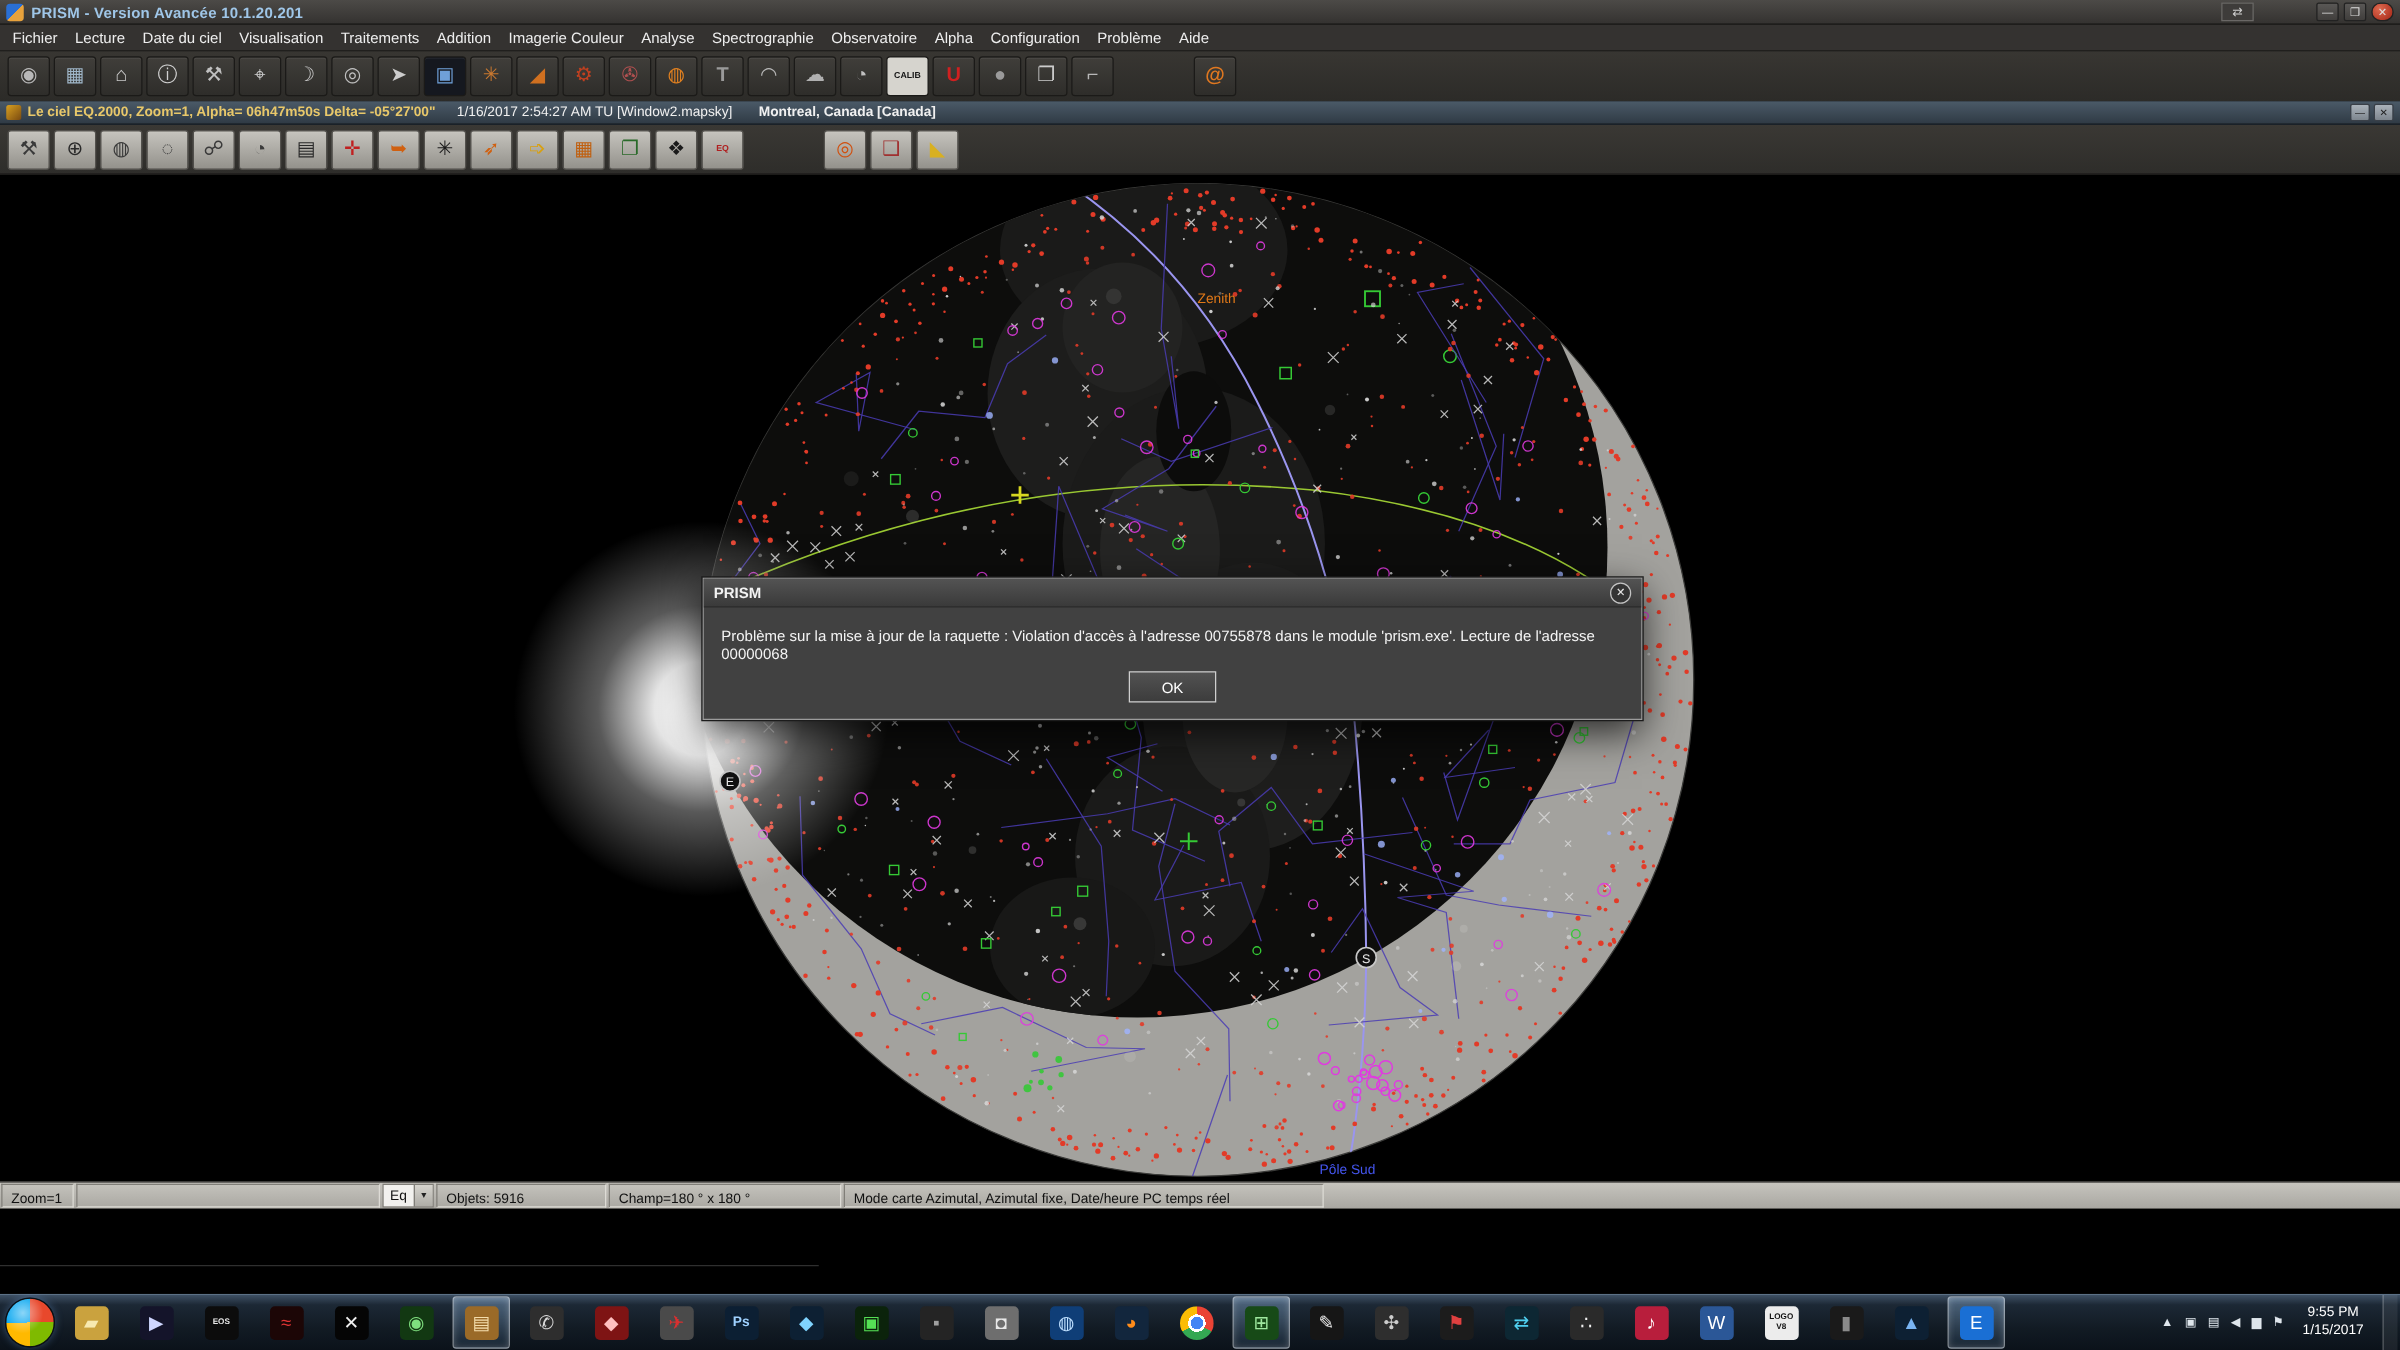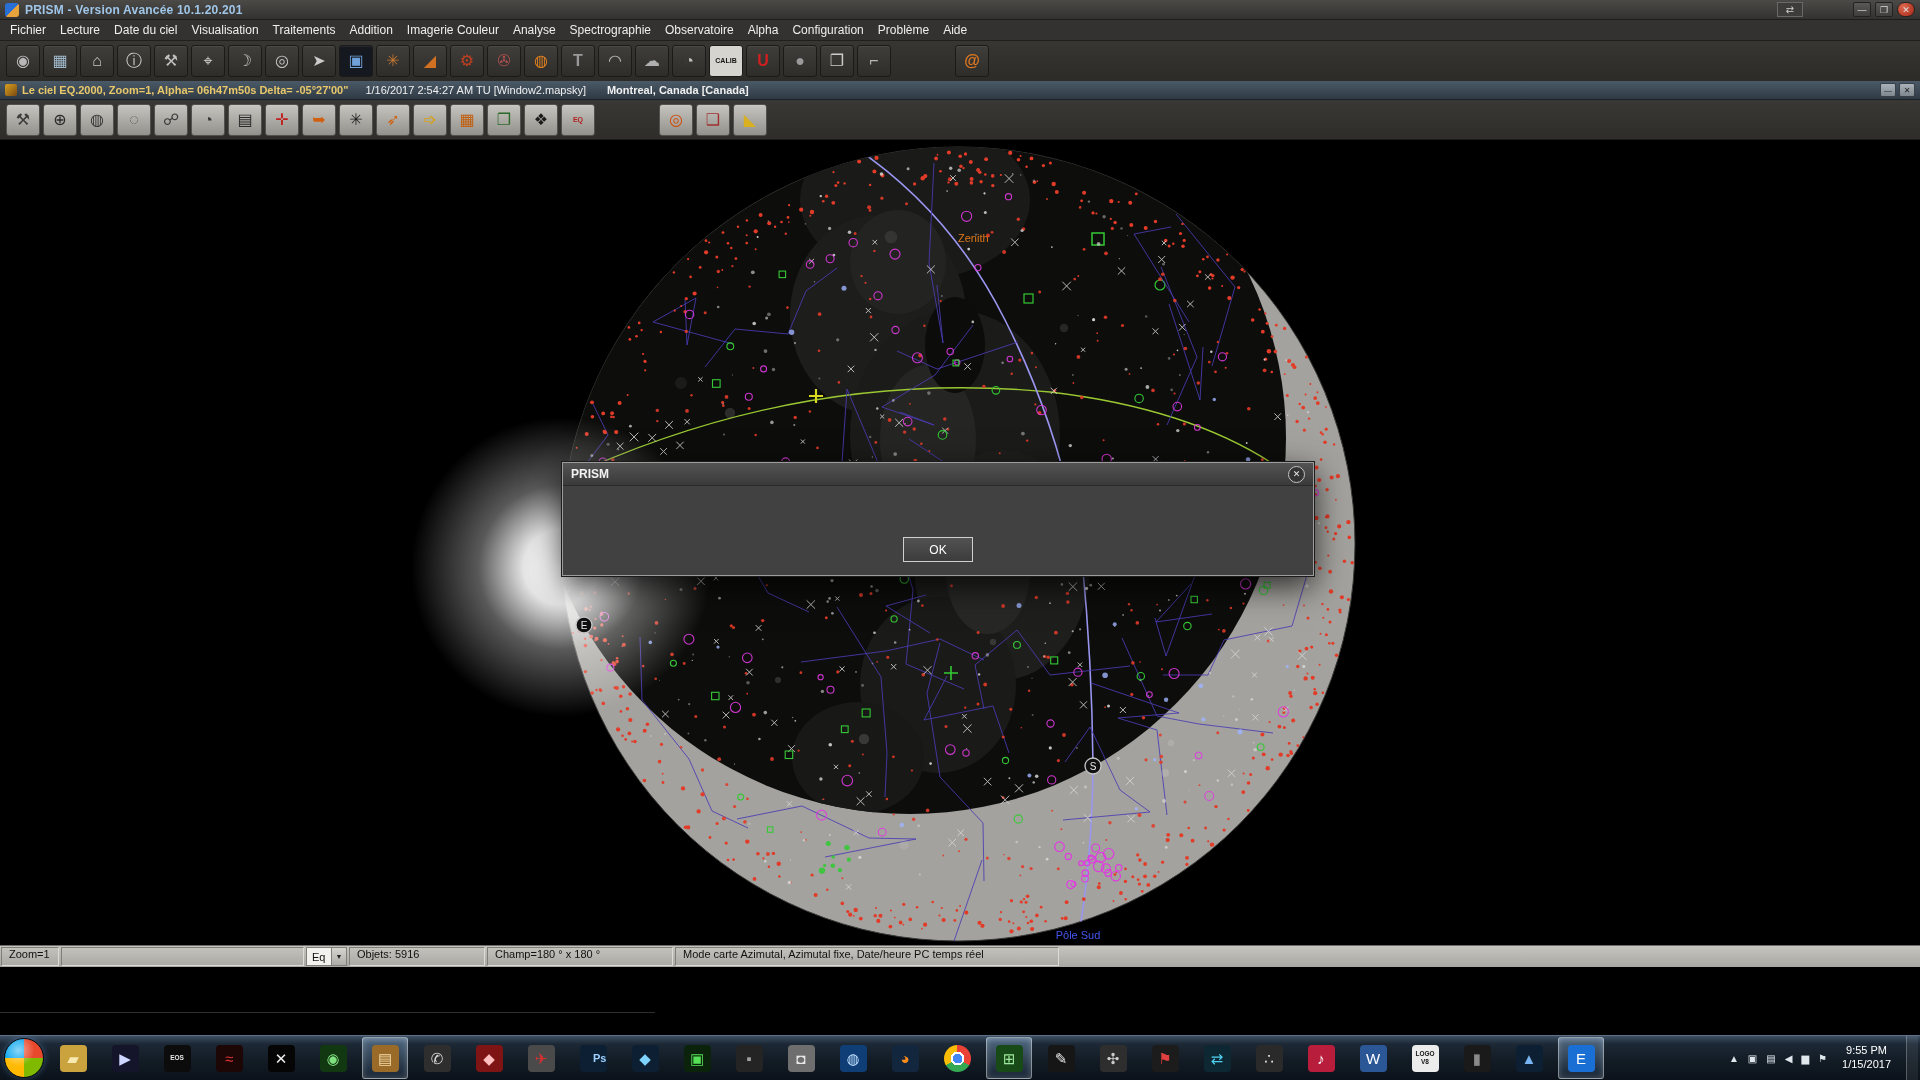--- a/index.html
+++ b/index.html
@@ -46,21 +46,21 @@
 
 .dialog{position:absolute;left:562px;top:322px;width:752px;height:114px;background:#414141;border:1px solid #9c9c9c;outline:1px solid #1c1c1c;box-shadow:0 10px 30px rgba(0,0,0,.75);z-index:10}
 .dialog-titlebar{height:23px;background:linear-gradient(#535353,#3a3a3a);border-bottom:1px solid #2a2a2a;display:flex;align-items:center;padding:0 8px}
 .dialog-title{color:#f2f2f2;font-size:12px;font-weight:bold}
 .dialog-close{margin-left:auto;width:17px;height:17px;border-radius:50%;background:#343434;border:1px solid #c4c4c4;color:#e8e8e8;font-size:9px;display:flex;align-items:center;justify-content:center}
 .dialog-message{padding:16px 14px 0;color:#f4f4f4;font-size:12px}
 .ok-button{position:absolute;left:50%;transform:translateX(-50%);bottom:13px;min-width:70px;height:25px;background:linear-gradient(#525252,#3c3c3c);border:1px solid #cfcfcf;color:#fff;font-size:12px;display:flex;align-items:center;justify-content:center}
 
 
 .statusbar{height:22px;background:linear-gradient(#c6c4be,#a9a7a1);border-top:1px solid #6e6c68;display:flex;align-items:stretch;font-size:11px;color:#111;padding:1px}
-.seg{border:1px solid;border-color:#807e78 #dddbd5 #dddbd5 #807e78;display:flex;align-items:flex-start;padding:0 7px;margin-right:2px;white-space:nowrap;overflow:hidden;flex:0 0 auto}
+.seg{border:1px solid;border-color:#807e78 #dddbd5 #dddbd5 #807e78;display:flex;align-items:flex-end;padding:0 7px;margin-right:2px;white-space:nowrap;overflow:hidden;flex:0 0 auto}
 .combo-box{display:flex;align-items:stretch;margin-right:2px;border:1px solid #807e78;flex:0 0 auto}
 .combo-text{background:#f2f1ee;display:flex;align-items:center;padding:0 5px;min-width:24px}
 .combo-arrow{width:15px;background:linear-gradient(#d6d4ce,#aeaca6);border-left:1px solid #807e78;display:flex;align-items:center;justify-content:center;font-size:7px;color:#222}
 
 
 .desktop{position:relative;height:68px;background:#000}
 .desktop .win-edge{position:absolute;left:0;top:45px;width:655px;height:1px;background:#2f2f2f}
 .taskbar{height:45px;background:linear-gradient(#3e5064,#1c2835 18%,#121b24 60%,#0b121a);border-top:1px solid #5c7186;display:flex;align-items:center;padding:0 2px 0 4px}
 .start-orb{width:40px;height:40px;border-radius:50%;margin-right:6px;flex:0 0 auto;background:radial-gradient(circle at 35% 30%,rgba(255,255,255,.55),rgba(255,255,255,0) 45%),conic-gradient(#e8482c 0 90deg,#7fba00 90deg 180deg,#ffb900 180deg 270deg,#00a4ef 270deg 360deg);border:1px solid #0a0f14;box-shadow:0 0 7px rgba(120,180,255,.35)}
 .tb-items{display:flex;align-items:center;height:100%}
@@ -1592,20 +1592,21 @@
       <text x="958" y="102" font-size="11" fill="#e07818">Zenith</text>
       <text x="1078" y="799" text-anchor="middle" font-size="11" fill="#4455ee">Pôle Sud</text>
     </svg>
 
     
     <div class="dialog">
       <div class="dialog-titlebar">
         <span class="dialog-title">PRISM</span>
         <div class="dialog-close">✕</div>
       </div>
+      <div class="dialog-message">Problème sur la mise à jour de la raquette : Violation d'accès à l'adresse 00755878 dans le module 'prism.exe'. Lecture de l'adresse 00000068</div>
       <div class="ok-button">OK</div>
     </div>
   </div>
 
   <div class="statusbar">
     <div class="seg" style="width:58px">
         <span>Zoom=1</span>
       </div>
     <div class="seg" style="width:243px"></div>
     <div class="combo-box">
@@ -1685,21 +1686,21 @@
           </div>
         </div>
 
         <div class="tb-item">
           <div class="icon-tile bgtarget" style="background: rgb(74, 74, 74);">
             <span class="glyph" style="color: rgb(216, 48, 48);">✈</span>
           </div>
         </div>
 
         <div class="tb-item tiny2">
-          <div class="icon-tile bgtarget" style="background: rgb(12, 31, 51); justify-content: flex-end;">
+          <div class="icon-tile bgtarget" style="background: rgb(12, 31, 51);">
             <span class="glyph" style="color: rgb(159, 209, 255);">Ps</span>
           </div>
         </div>
 
         <div class="tb-item">
           <div class="icon-tile bgtarget" style="background: rgb(13, 32, 51);">
             <span class="glyph" style="color: rgb(127, 212, 255);">◆</span>
           </div>
         </div>
 

